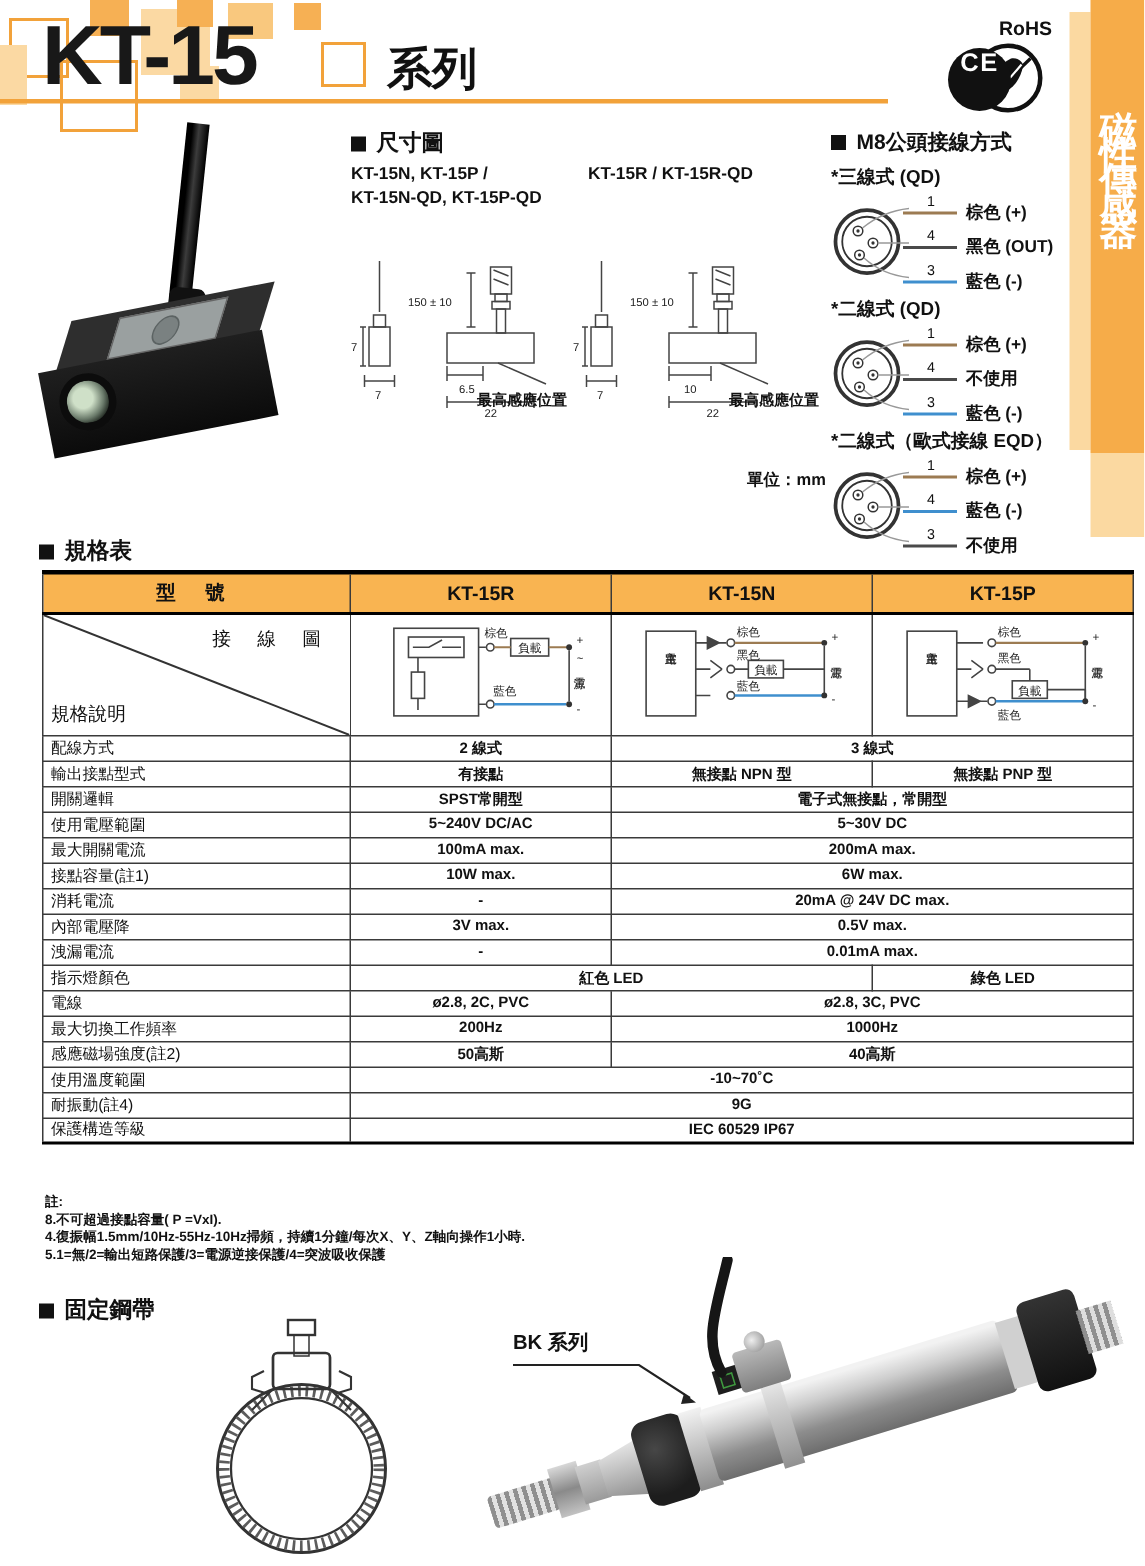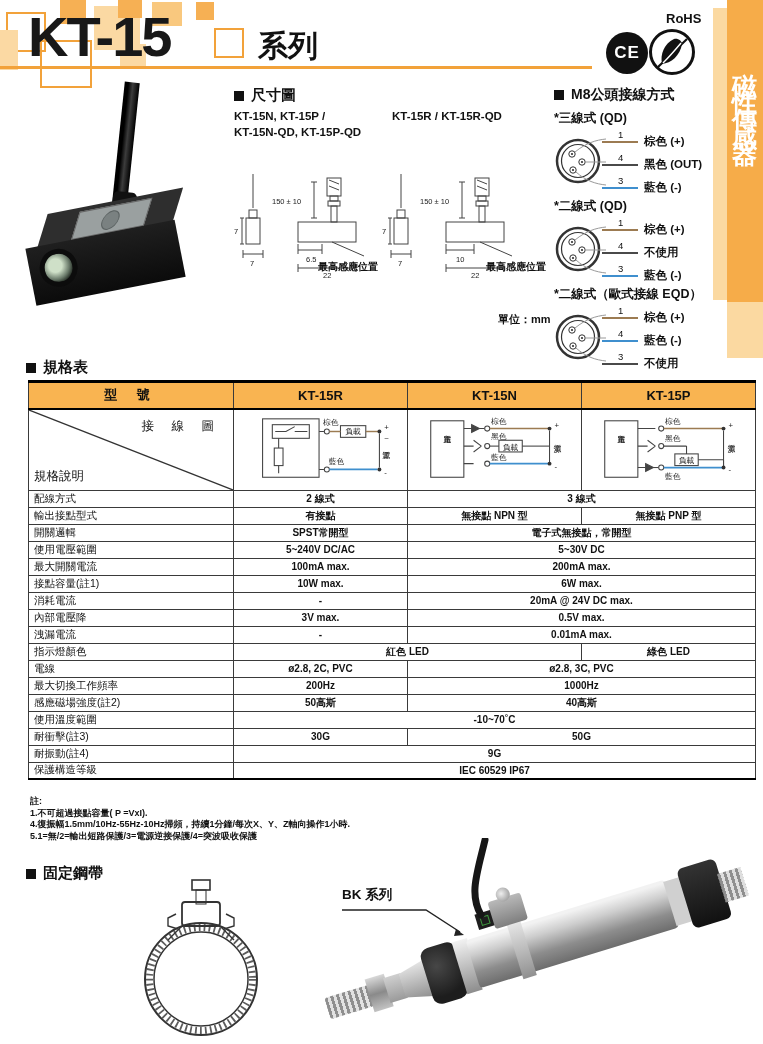--- a/index.html
+++ b/index.html
@@ -20,22 +20,22 @@
   .sq5{left:152px;top:2px;width:30px;height:24px;background:#F9C87E;}
   .sq6{left:196px;top:2px;width:18px;height:18px;background:#F6B054;}
   .sq7{left:214px;top:28px;width:26px;height:26px;border:2px solid #F2A23A;}
   .sq8{left:40px;top:40px;width:48px;height:44px;border:2px solid #F2A23A;}
   .sq9{left:120px;top:44px;width:26px;height:24px;background:#FBD9A3;}
   .sq10{left:0;top:30px;width:18px;height:40px;background:#FBD9A3;}
   .title{position:absolute;left:28px;top:4px;font-size:56px;font-weight:800;letter-spacing:-2px;color:#181818;z-index:2;}
   .subtitle{position:absolute;left:258px;top:26px;font-size:30px;font-weight:700;z-index:2;}
   .title-rule{position:absolute;left:0;top:66px;width:592px;height:3px;background:#F2A23A;}
   .rohs{position:absolute;left:666px;top:11px;font-size:13px;font-weight:800;}
-  .ce{position:absolute;left:606px;top:32px;width:42px;height:42px;border-radius:50%;background:#111;
-      display:flex;align-items:center;justify-content:center;z-index:2;}
+  .ce{position:absolute;left:632px;top:32px;width:42px;height:42px;border-radius:50%;background:#111;
+      display:flex;justify-content:center;z-index:2;}
   .ce span{color:#fff;font-size:17px;font-weight:800;letter-spacing:1px;}
   .leaf{position:absolute;left:649px;top:29px;width:46px;height:46px;border:3px solid #111;border-radius:50%;
         background:#fff;box-sizing:border-box;}
   .leaf svg{width:100%;height:100%;}
   
   .photo{position:absolute;left:26px;top:86px;width:190px;height:228px;}
   .ph-cable{position:absolute;left:92px;top:-4px;width:15px;height:130px;
             background:linear-gradient(90deg,#000 25%,#3c3c3c 55%,#000);transform:rotate(6deg);}
   .ph-boot{position:absolute;left:86px;top:106px;width:24px;height:30px;background:#111;border-radius:5px;transform:rotate(6deg);}
   .ph-bodywrap{position:absolute;left:2px;top:116px;width:172px;height:104px;transform:rotate(-11deg);}
@@ -521,39 +521,34 @@
         <tr class="data-row">
           <td class="row-label">感應磁場強度(註2)</td>
           <td colspan="1" class="row-value">50高斯</td>
           <td colspan="2" class="row-value">40高斯</td>
         </tr>
         <tr class="data-row">
           <td class="row-label">使用溫度範圍</td>
           <td colspan="3" class="row-value">-10~70˚C</td>
         </tr>
         <tr class="data-row">
-          <td class="row-label">耐衝擊(註3)</td>
-          <td colspan="1" class="row-value">30G</td>
-          <td colspan="2" class="row-value">50G</td>
-        </tr>
-        <tr class="data-row">
           <td class="row-label">耐振動(註4)</td>
           <td colspan="3" class="row-value">9G</td>
         </tr>
         <tr class="data-row">
           <td class="row-label">保護構造等級</td>
           <td colspan="3" class="row-value">IEC 60529 IP67</td>
         </tr>
       </tbody>
   </table>
 
   <div class="notes">
     <div>註:</div>
     <div id="notes-list">
-        <div>1.不可超過接點容量( P =VxI).</div>
+        <div>8.不可超過接點容量( P =VxI).</div>
         <div>4.復振幅1.5mm/10Hz-55Hz-10Hz掃頻，持續1分鐘/每次X、Y、Z軸向操作1小時.</div>
         <div>5.1=無/2=輸出短路保護/3=電源逆接保護/4=突波吸收保護</div>
       </div>
   </div>
 
   <div class="sec-head" style="left:26px;top:864px">
     <span class="bullet"></span>
     <span>固定鋼帶</span>
   </div>
 

